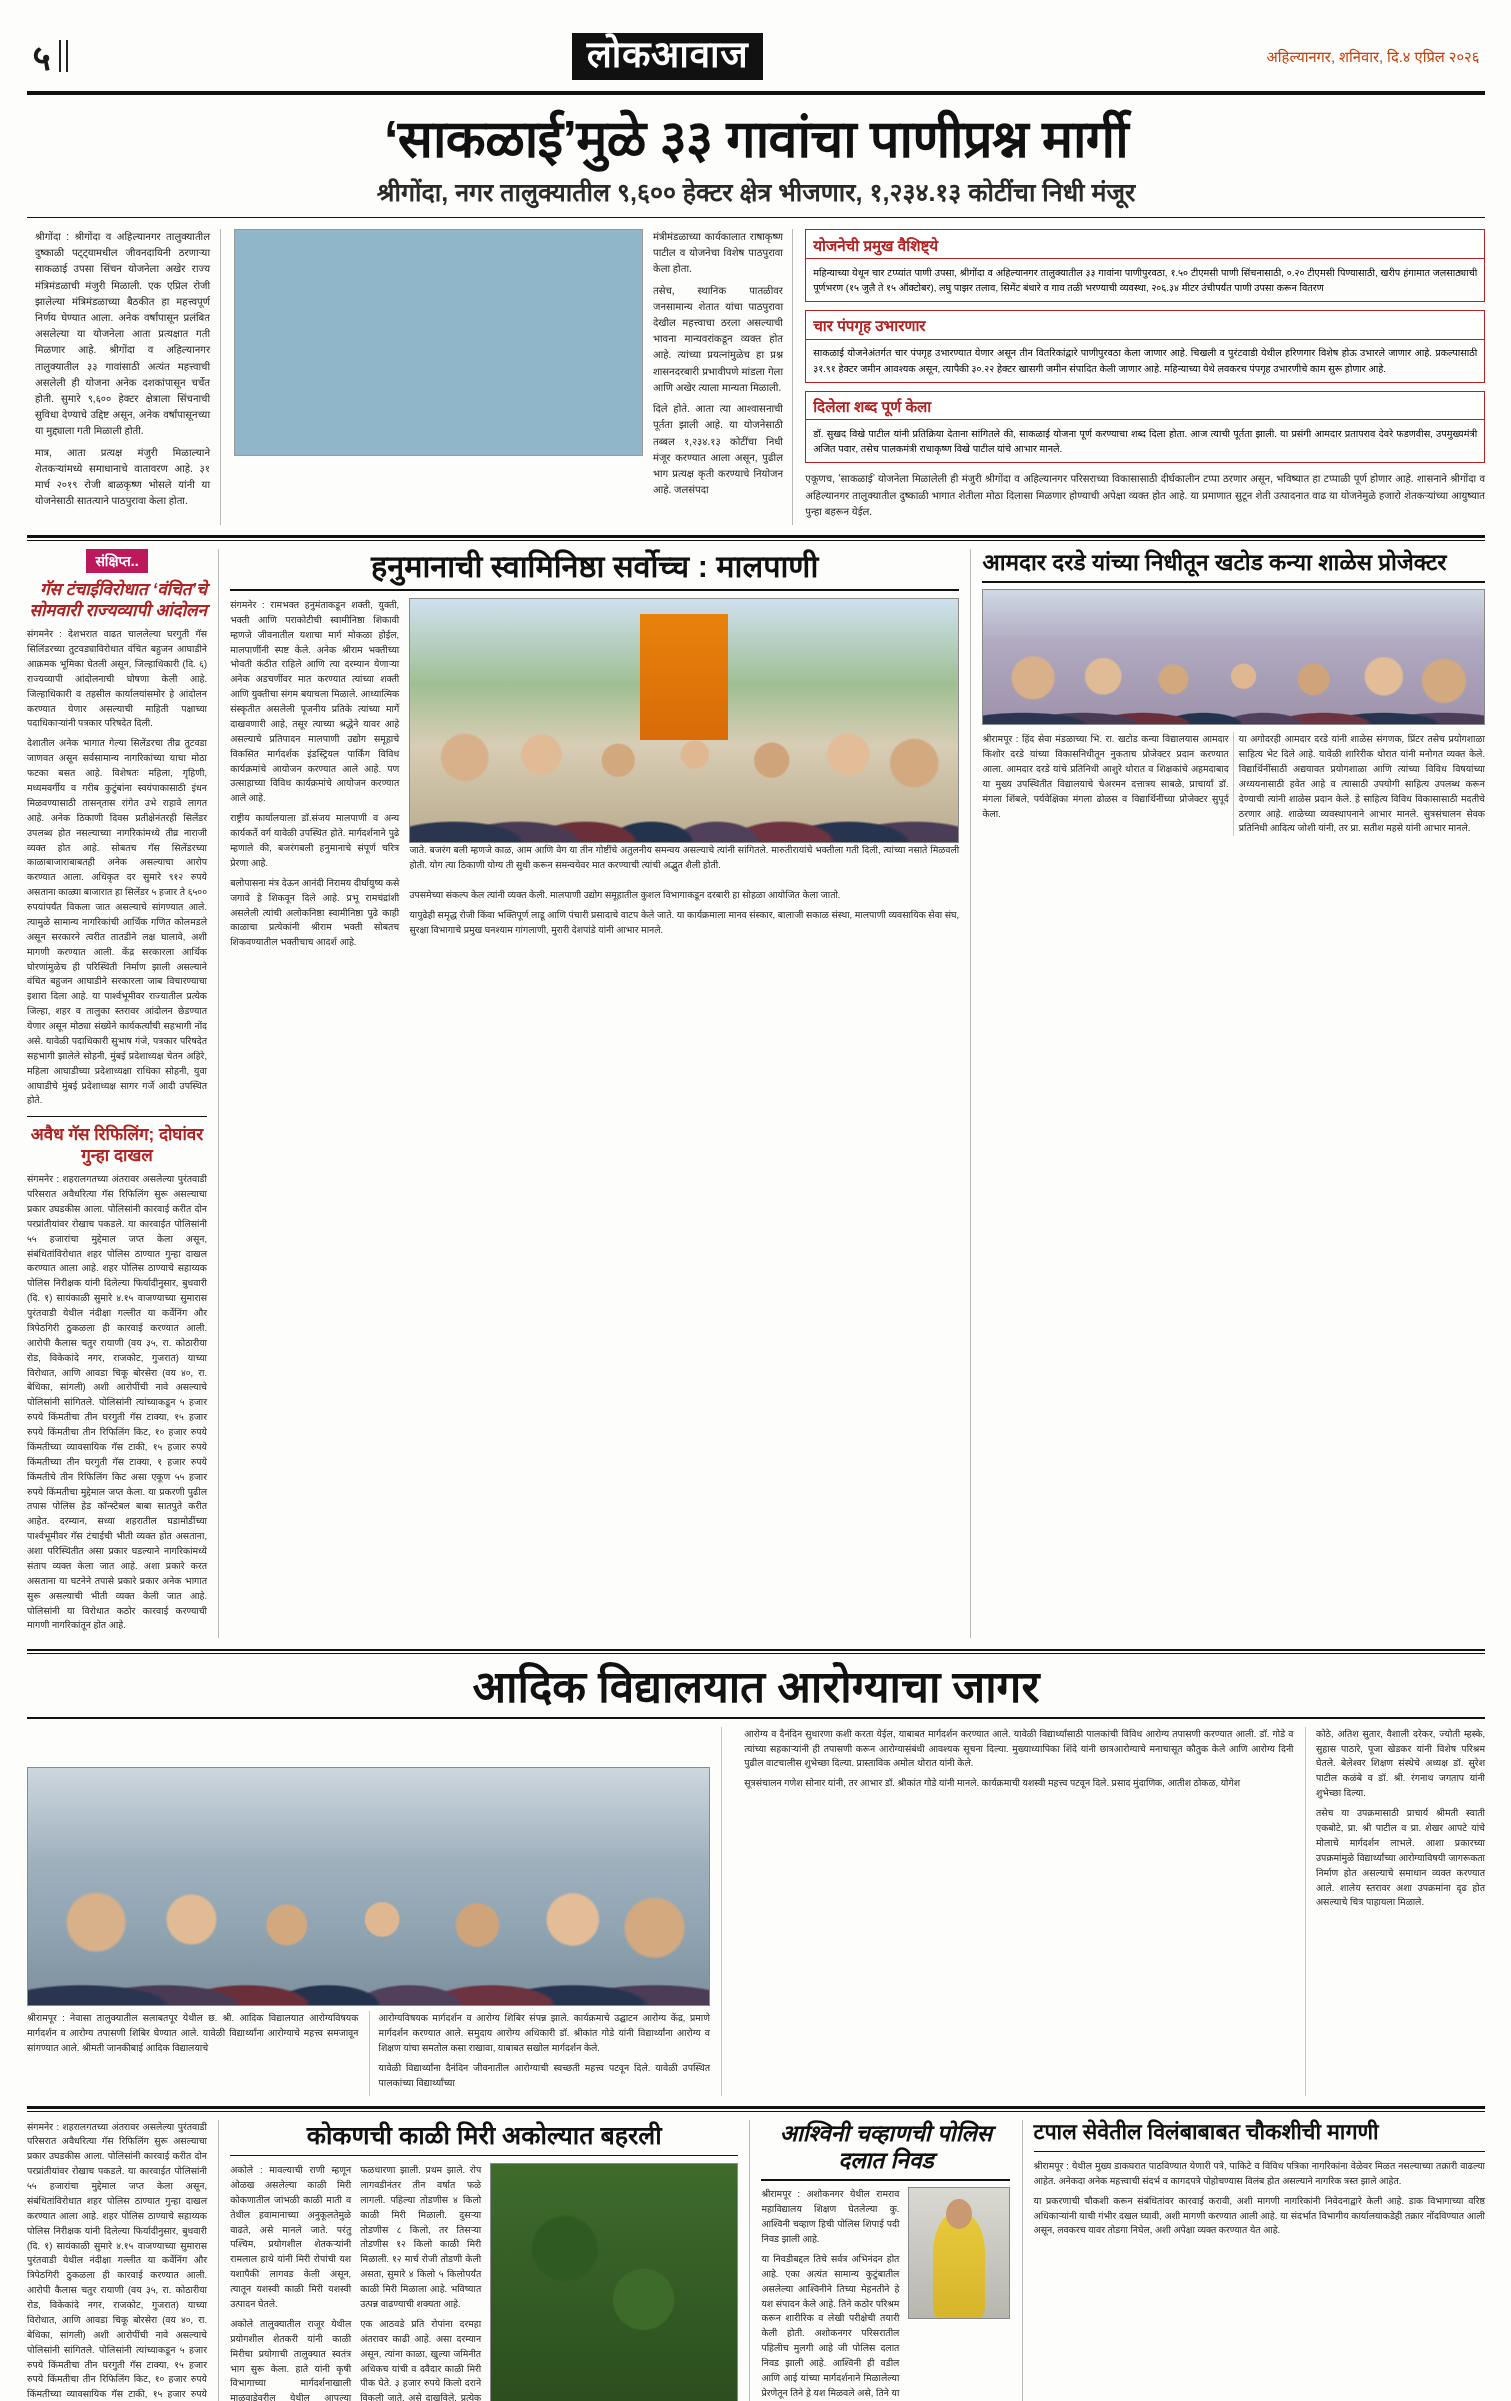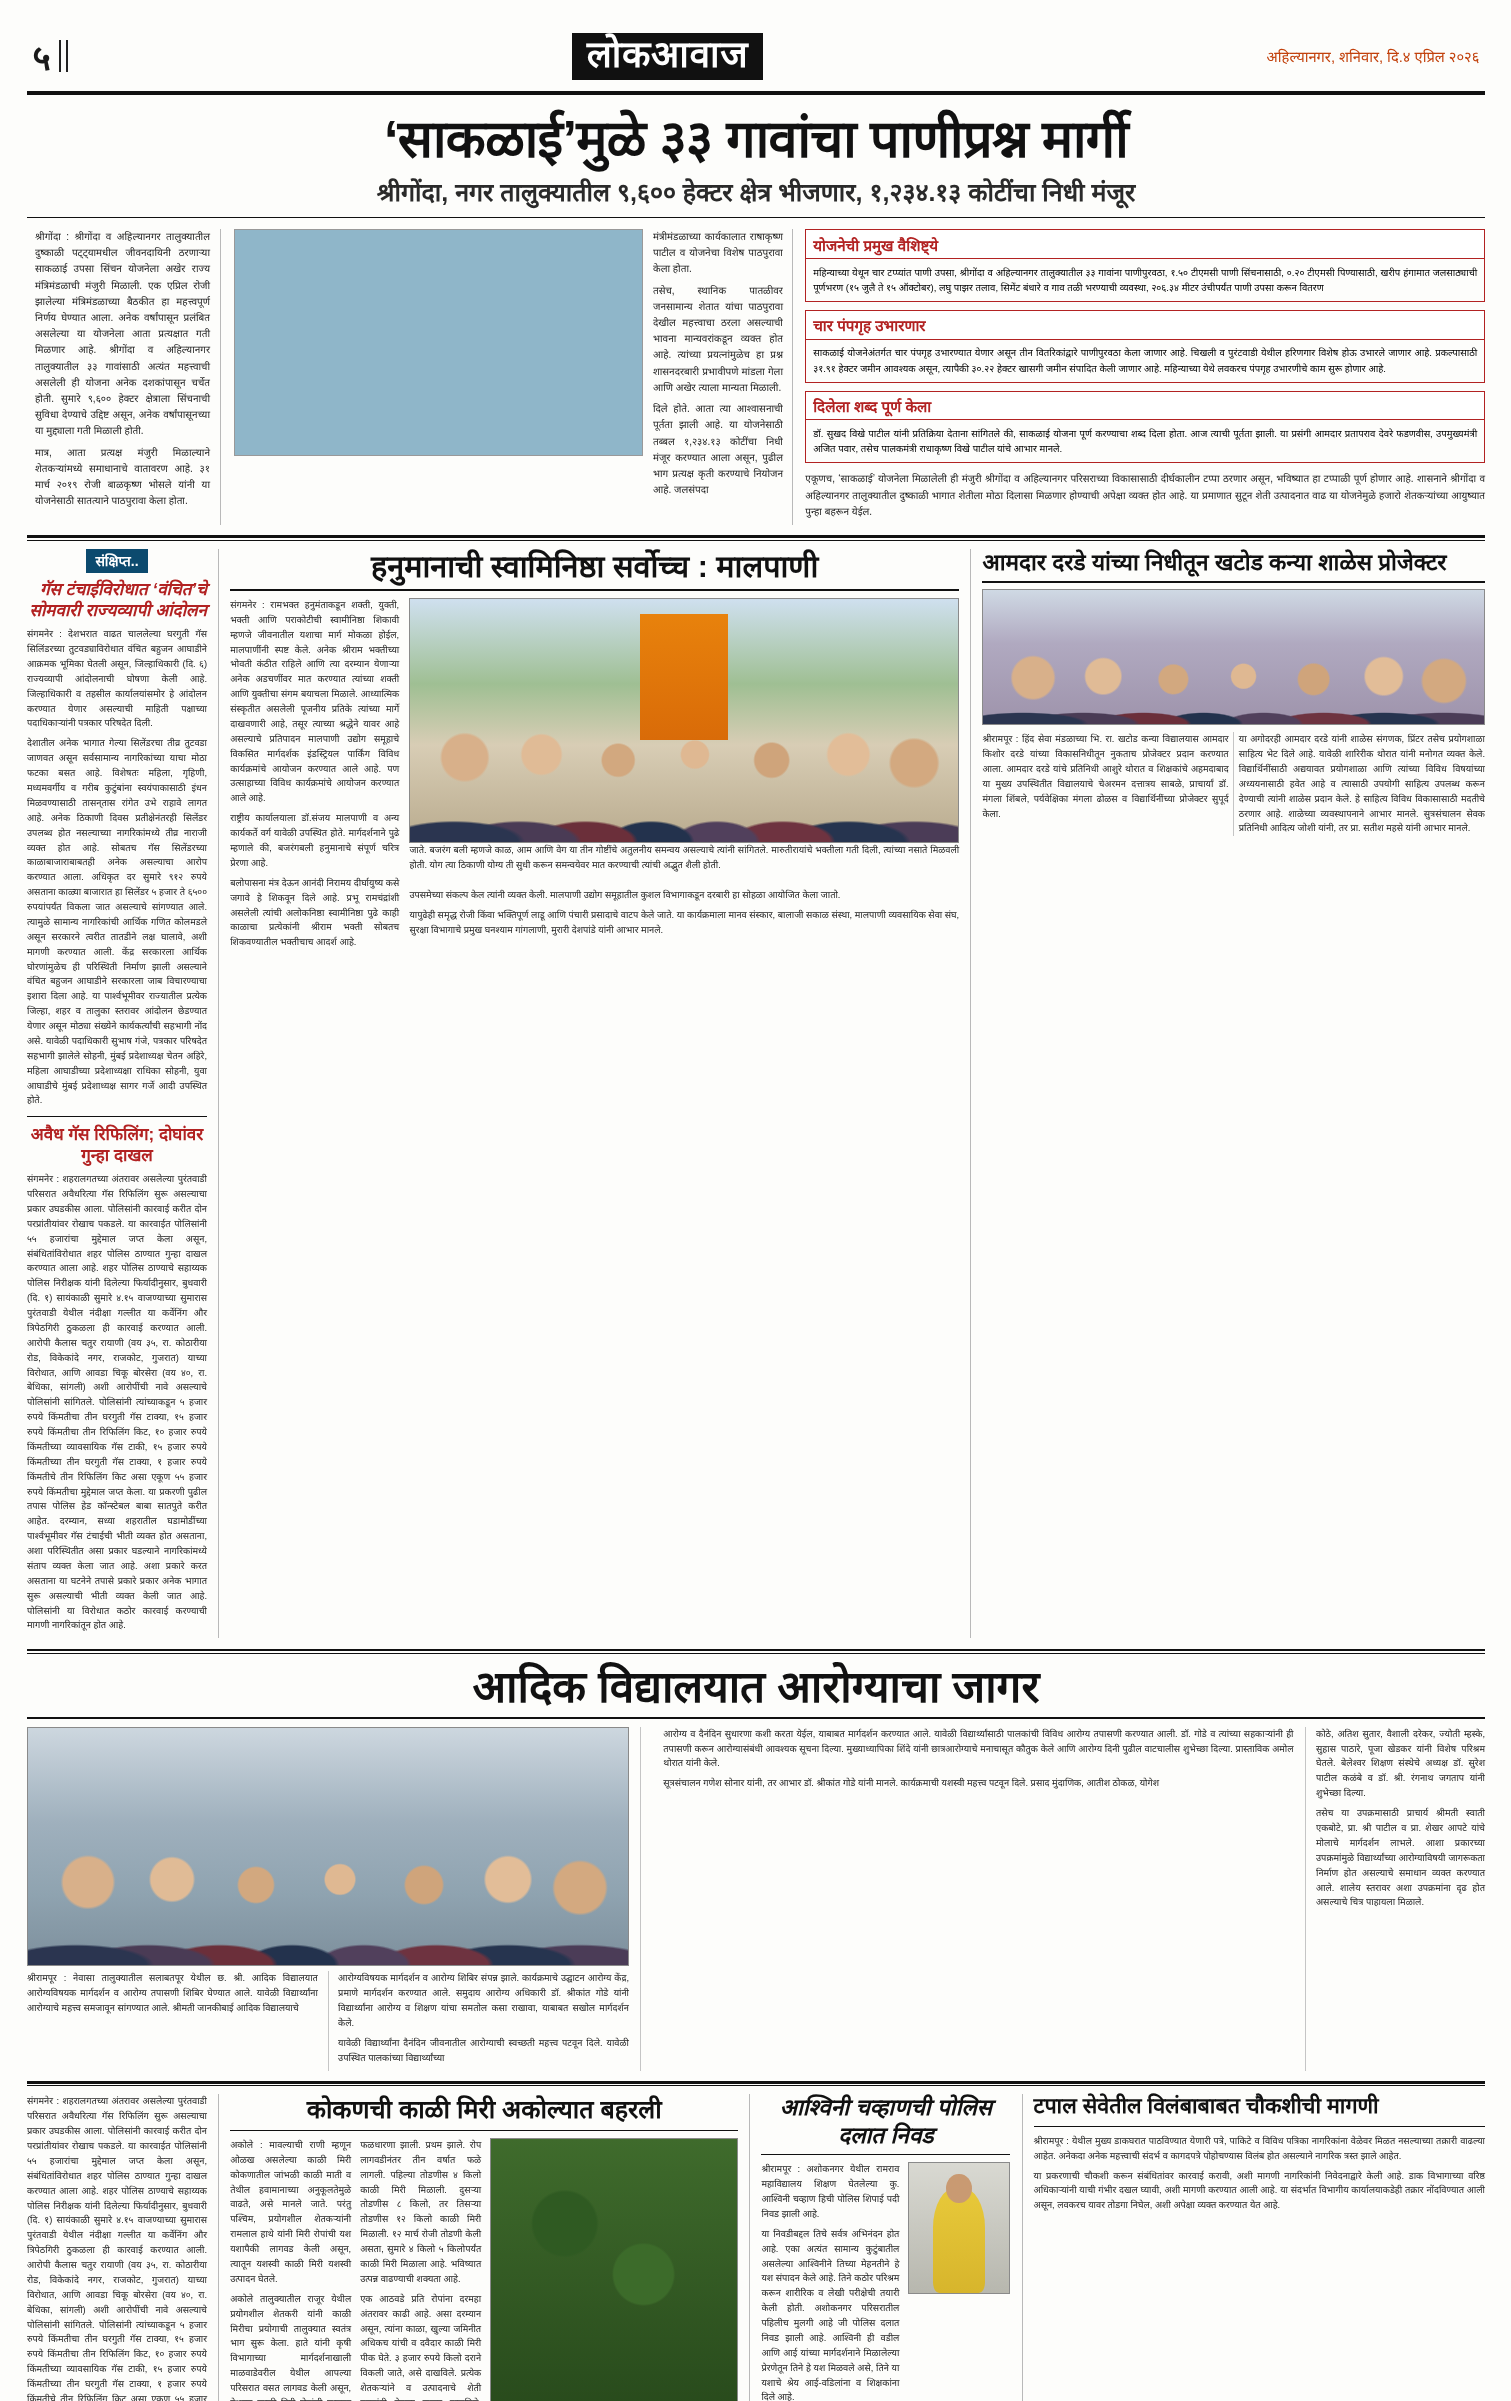--- a/index.html
+++ b/index.html
@@ -47,21 +47,21 @@
   .boxh .bb{padding:5.6px 6.8px;font-size:9.6px;line-height:1.6;text-align:justify;}
 
   
   .sep{height:2.8px;background:#111;margin:10.2px 0 0 0;}
   .sep2{height:1.1px;background:#111;margin:1.7px 0 8px 0;}
 
   
   .band{display:flex;gap:11.3px;margin-top:8px;}
   .vdiv{width:0.6px;background:#b9b9b9;}
 
-  .sankship-tag{background:#0c4a6e;color:#fff;display:inline-block;font-size:14px;font-weight:bold;padding:2.3px 9px 3.4px 9px;}
+  .sankship-tag{background:#be185d;color:#fff;display:inline-block;font-size:14px;font-weight:bold;padding:2.3px 9px 3.4px 9px;}
   .red-head{color:#b22222;font-size:17px;font-weight:bold;line-height:1.25;margin:5.6px 0 5.6px 0;}
   .blk-head-lg{font-size:30.5px;font-weight:bold;color:#111;text-align:center;line-height:1.15;}
   .blk-head-md{font-size:22.6px;font-weight:bold;color:#111;line-height:1.2;}
 
   .photo{border:0.6px solid #8a8a8a;overflow:hidden;position:relative;background:#b8c6b0;}
 
   
   .banner-head{font-size:44px;font-weight:bold;text-align:center;color:#111;line-height:1.12;margin:4.5px 0 5.6px 0;}
 
   .twocol{column-count:2;column-gap:10.2px;column-rule:0.6px solid #c5c5c5;}
@@ -233,21 +233,21 @@
     </div>
   </div>
 
   <div class="sep"></div>
   <div class="sep2"></div>
 
   <div>
     <div class="banner-head">आदिक विद्यालयात आरोग्याचा जागर</div>
     <div style="height:1.7px;background:#111;margin:2.3px 0 8px 0;"></div>
     <div style="display:flex;gap:11.3px;">
-      <div style="width:602px;">
+      <div style="width:683px;margin-top:40px;">
         <div class="photo ph-class" style="height:237px;">
           <div class="ph-figs"></div>
           <div class="ph-skin"></div>
         </div>
         <div style="display:flex;gap:10.2px;margin-top:5.6px;">
           <div style="flex:1;" class="col-txt small">
             <p>श्रीरामपूर : नेवासा तालुक्यातील सलाबतपूर येथील छ. श्री. आदिक विद्यालयात आरोग्यविषयक मार्गदर्शन व आरोग्य तपासणी शिबिर घेण्यात आले. यावेळी विद्यार्थ्यांना आरोग्याचे महत्त्व समजावून सांगण्यात आले. श्रीमती जानकीबाई आदिक विद्यालयाचे</p>
           </div>
           <div style="flex:1;border-left:0.6px solid #c5c5c5;padding-left:9px;" class="col-txt small">
             <p>आरोग्यविषयक मार्गदर्शन व आरोग्य शिबिर संपन्न झाले. कार्यक्रमाचे उद्घाटन आरोग्य केंद्र, प्रमाणे मार्गदर्शन करण्यात आले. समुदाय आरोग्य अधिकारी डॉ. श्रीकांत गोडे यांनी विद्यार्थ्यांना आरोग्य व शिक्षण यांचा समतोल कसा राखावा, याबाबत सखोल मार्गदर्शन केले.</p>

